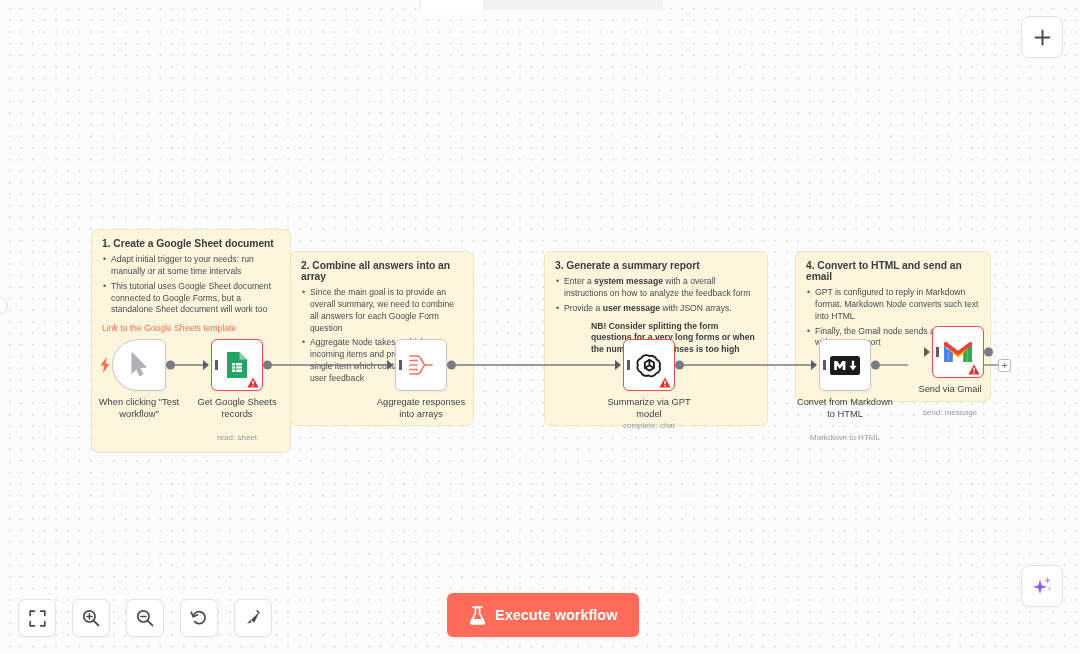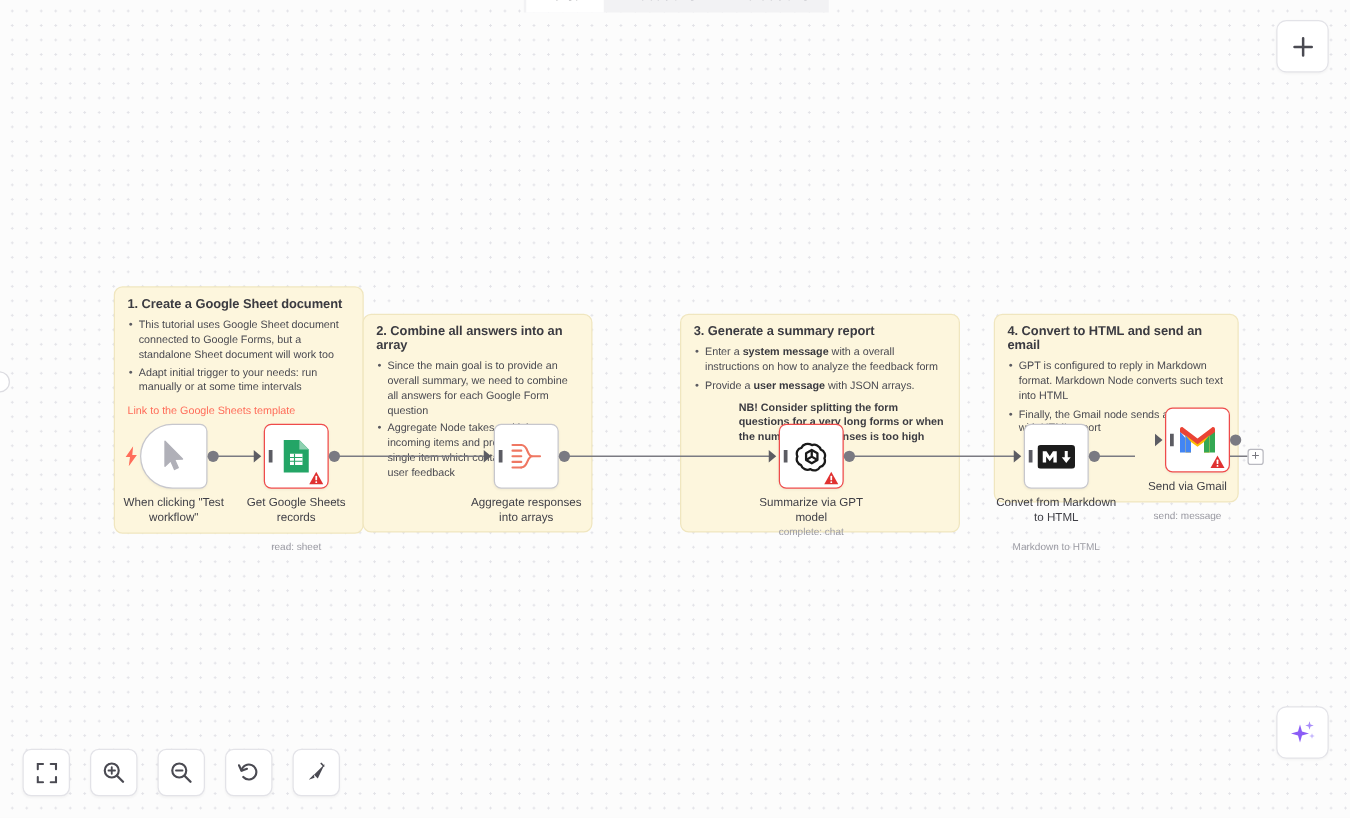--- a/index.html
+++ b/index.html
@@ -249,25 +249,25 @@
     <g stroke="#7a7a82" stroke-width="1.3" fill="none">
       <line x1="170" y1="365" x2="206" y2="365"></line>
       <line x1="268" y1="365" x2="390" y2="365"></line>
       <line x1="452" y1="365" x2="616" y2="365"></line>
       <line x1="680" y1="365" x2="814" y2="365"></line>
       <line x1="876" y1="365" x2="908" y2="365"></line>
       <line x1="972" y1="365" x2="998" y2="365"></line>
     </g>
   </svg>
 
-  <div class="sticky" style="left:91px; top:229px; width:200px; height:198px;">
+  <div class="sticky" style="left:91px; top:229px; width:200px; height:224px;">
     <h3>1. Create a Google Sheet document</h3>
     <ul>
+      <li>Adapt initial trigger to your needs: run manually or at some time intervals</li>
       <li>This tutorial uses Google Sheet document connected to Google Forms, but a standalone Sheet document will work too</li>
-      <li>Adapt initial trigger to your needs: run manually or at some time intervals</li>
     </ul>
     <a class="note-link">Link to the Google Sheets template</a>
   </div>
 
   <div class="sticky" style="left:290px; top:251px; width:184px; height:175px;">
     <h3>2. Combine all answers into an array</h3>
     <ul>
       <li>Since the main goal is to provide an overall summary, we need to combine all answers for each Google Form question</li>
       <li>Aggregate Node takes multiple incoming items and produces just a single item which contains arrays of user feedback</li>
     </ul>
@@ -453,20 +453,28 @@
     </div>
     <div class="sq-btn">
       <svg width="18" height="18" viewBox="0 0 18 18">
         <path d="M15.8 2.2 L7.2 10.8 L10.2 13.8 L15.8 2.2 Z" fill="#4a4a52"></path>
         <path d="M7.0 10.6 L3.0 14.8 L7.6 13.2 Z" fill="#4a4a52"></path>
         <path d="M13.0 1.8 L15.0 3.8" stroke="#4a4a52" stroke-width="1.4" stroke-linecap="round"></path>
       </svg>
     </div>
   </div>
 
+  <button id="execute-btn">
+    <svg width="17" height="19" viewBox="0 0 17 19">
+      <path d="M4.2 1.2 H12.8" stroke="#fff" stroke-width="1.8" stroke-linecap="round"></path>
+      <path d="M6.4 1.6 V7.4 L1.8 16.2 A1 1 0 0 0 2.7 17.8 H14.3 A1 1 0 0 0 15.2 16.2 L10.6 7.4 V1.6 Z" fill="none" stroke="#fff" stroke-width="1.7" stroke-linejoin="round"></path>
+      <path d="M3.6 13.0 H13.4 L15.2 16.2 A1 1 0 0 1 14.3 17.8 H2.7 A1 1 0 0 1 1.8 16.2 Z" fill="#fff"></path>
+    </svg>
+    <span>Execute workflow</span>
+  </button>
 
   <div id="tabbar">
     <div class="tab active">Editor</div>
     <div class="tab">Executions</div>
     <div class="tab">Evaluations</div>
   </div>
 
 </div>
 
 </body></html>

